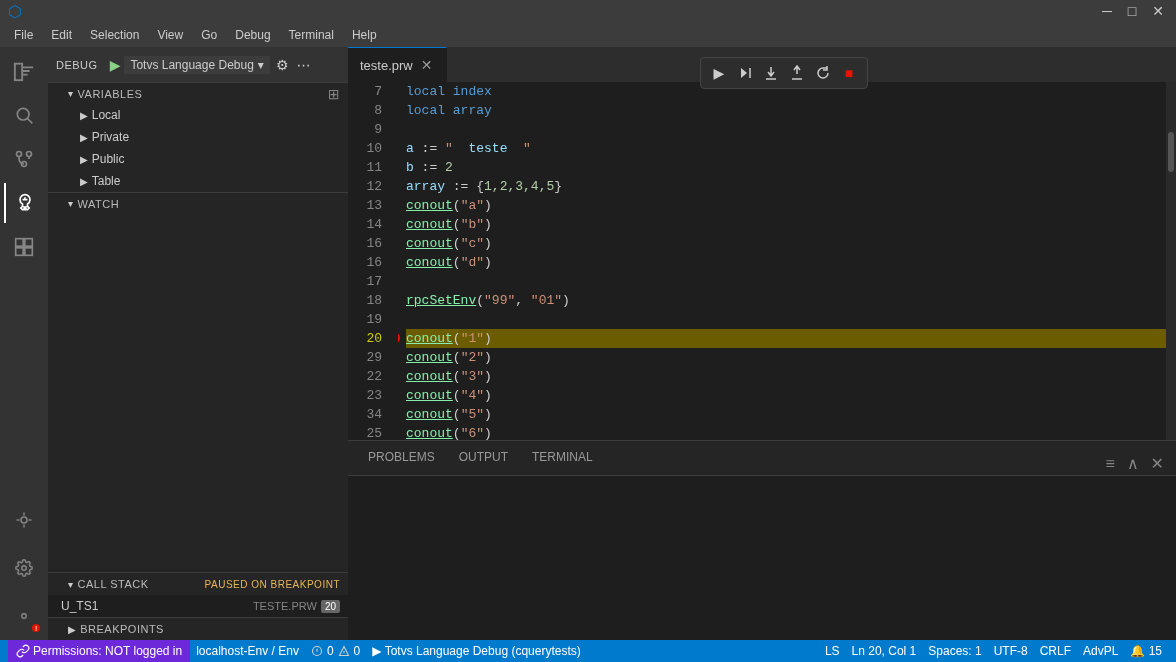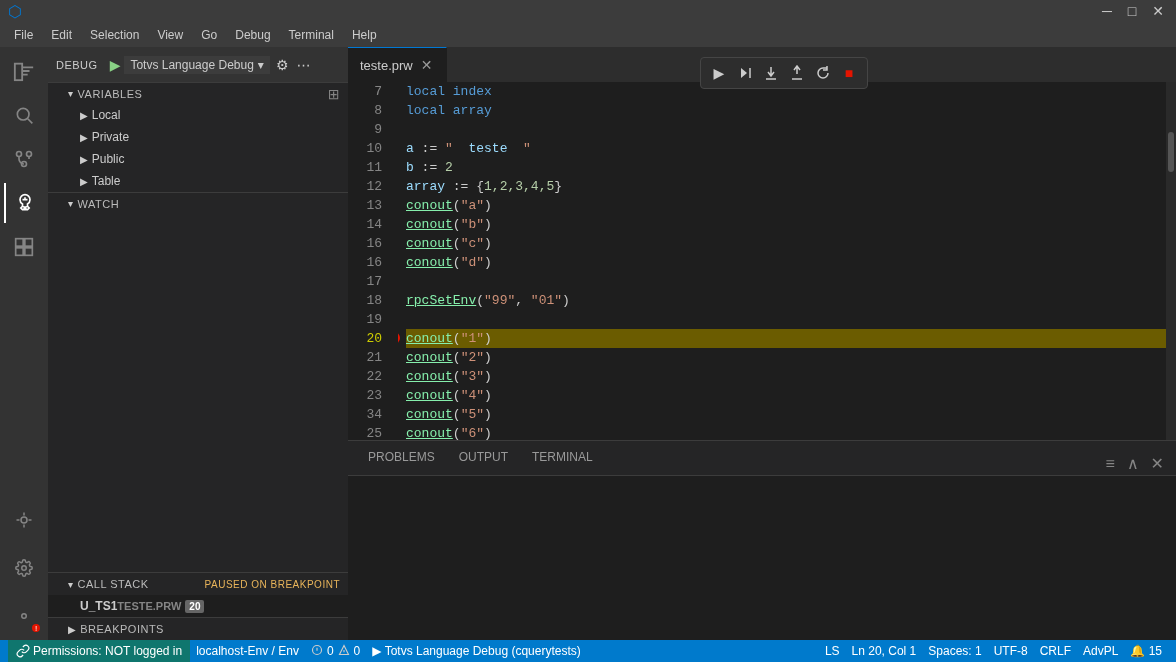--- a/index.html
+++ b/index.html
@@ -159,28 +159,28 @@
     }
     .callstack-header-left { display: flex; align-items: center; gap: 4px; }
     .badge-paused {
       font-size: 10px;
       color: #e8b45a;
       background: transparent;
       margin-left: 0;
     }
     .callstack-row {
       height: 22px;
-      padding: 2px 8px 2px 32px;
-      display: flex;
-      align-items: center;
+      padding: 2px 8px 2px 13px;
+      display: flex;
+      align-items: center;
+      justify-content: space-between;
       cursor: pointer;
       font-size: 12px;
       color: #cccccc;
       background: #1e1e1e;
-      font-weight: bold;
     }
     .callstack-file {
       font-size: 11px;
       color: #858585;
       display: flex;
       align-items: center;
       gap: 4px;
     }
     .callstack-line {
       background: #666;
@@ -645,21 +645,21 @@
           <div class="ln">11</div>
           <div class="ln">12</div>
           <div class="ln">13</div>
           <div class="ln">14</div>
           <div class="ln">16</div>
           <div class="ln">16</div>
           <div class="ln">17</div>
           <div class="ln">18</div>
           <div class="ln">19</div>
           <div class="ln" style="color: rgb(204, 204, 0);">20</div>
-          <div class="ln">21</div>
+          <div class="ln">29</div>
           <div class="ln">22</div>
           <div class="ln">23</div>
           <div class="ln">34</div>
           <div class="ln">25</div>
         </div>
       <div id="code-area">
           <div class="code-line"><span class="kw">local </span><span class="kw">index</span></div>
           <div class="code-line"><span class="kw">local </span><span class="kw">array</span></div>
           <div class="code-line">&nbsp;</div>
           <div class="code-line"><span class="var">a</span><span class="op"> := </span><span class="str">"</span><span class="op">  </span><span class="var">teste</span><span class="op">  </span><span class="str">"</span></div>
@@ -694,29 +694,29 @@
           <span class="panel-action-btn">∧</span>
           <span class="panel-action-btn">✕</span>
         </div>
       </div>
       <div id="panel-content"></div>
     </div>
   </div>
 </div>
 
 <div id="statusbar">
-  <span class="status-item" style="background:#0f766e;padding:0 8px;height:22px;display:flex;align-items:center;">
+  <span class="status-item" style="background:#6d28d9;padding:0 8px;height:22px;display:flex;align-items:center;">
     <svg width="14" height="14" viewBox="0 0 24 24" fill="none" stroke="white" stroke-width="2" style="margin-right:3px;">
         <path d="M10 13a5 5 0 0 0 7.54.54l3-3a5 5 0 0 0-7.07-7.07l-1.72 1.71"></path>
         <path d="M14 11a5 5 0 0 0-7.54-.54l-3 3a5 5 0 0 0 7.07 7.07l1.71-1.71"></path>
       </svg>
     Permissions: NOT logged in
   </span>
   <span class="status-item">localhost-Env / Env</span>
-  <span class="status-item" style="display:flex;gap:4px;">
+  <span class="status-item" style="display:flex;align-items:center;gap:4px;">
     <svg width="12" height="12" viewBox="0 0 16 16" fill="none" stroke="#cccccc" stroke-width="1.5">
         <circle cx="8" cy="8" r="6"></circle>
         <line x1="8" y1="5" x2="8" y2="9"></line>
         <line x1="8" y1="11" x2="8" y2="11"></line>
       </svg>0
     <svg width="12" height="12" viewBox="0 0 16 16" fill="none" stroke="#cccccc" stroke-width="1.5">
         <path d="M8 2l6 12H2L8 2z"></path>
         <line x1="8" y1="8" x2="8" y2="11"></line>
         <line x1="8" y1="13" x2="8" y2="13"></line>
       </svg>0

